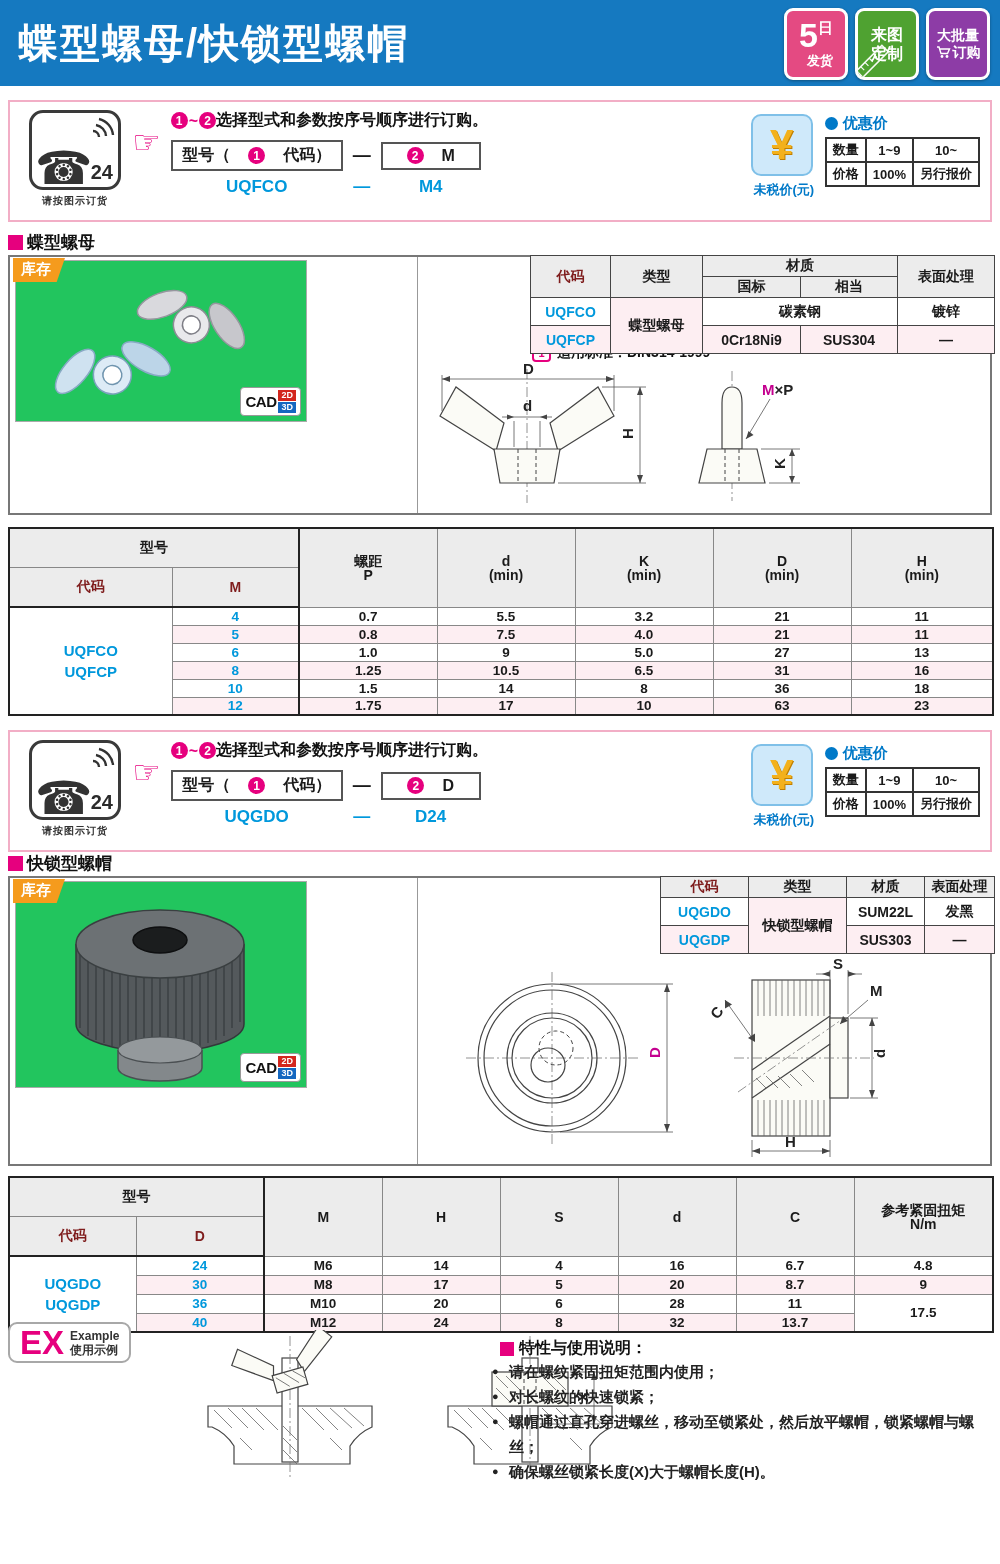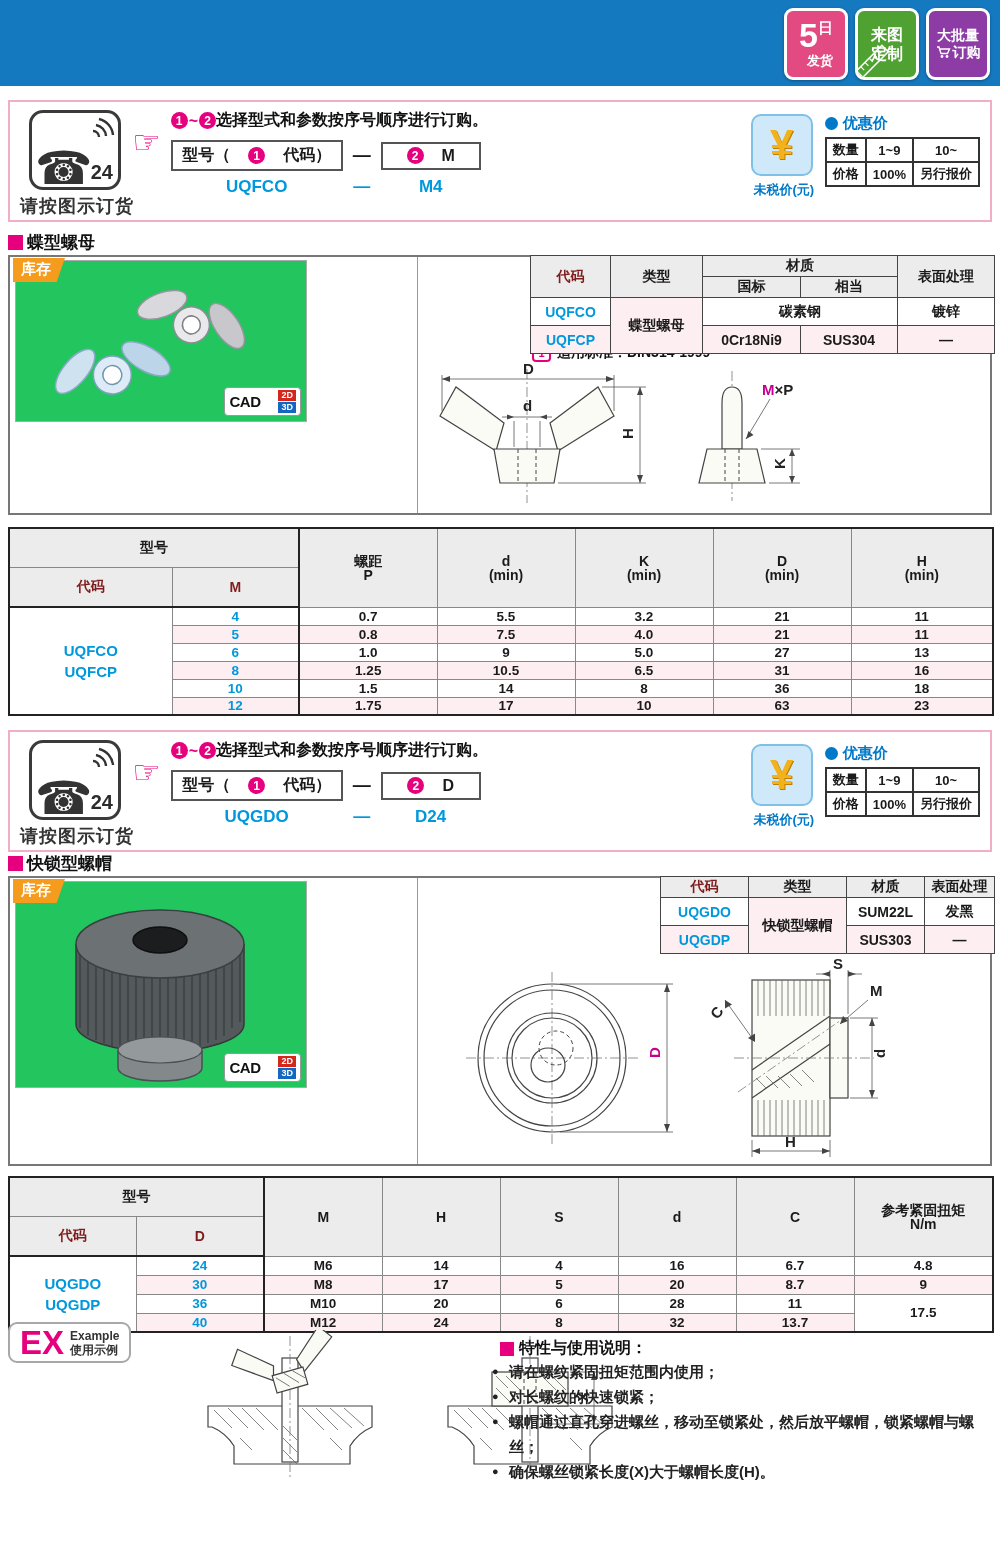--- a/index.html
+++ b/index.html
@@ -24,21 +24,21 @@
 
   
   .order{position:absolute;left:8px;width:984px;height:122px;border:2px solid #f2aec6;background:#fff;
          box-sizing:border-box;display:flex;align-items:flex-start;padding:8px 10px;}
   #order1{top:100px;} #order2{top:730px;}
   .phone-wrap{width:110px;text-align:center;flex:none;}
   .phone-box{position:relative;width:86px;height:74px;border:3px solid #3a3a3a;border-radius:14px;margin:0 auto;background:#fff;}
   .phone-glyph{position:absolute;left:3px;bottom:-4px;font-size:46px;color:#333;line-height:1;}
   .phone-24{position:absolute;right:5px;bottom:3px;font-size:20px;font-weight:bold;color:#2b2b2b;}
   .waves{position:absolute;right:2px;top:2px;}
-  .phone-caption{font-size:18px;font-weight:bold;color:#333;margin-top:4px;letter-spacing:1px;white-space:nowrap;}
+  .phone-caption{font-size:10px;font-weight:bold;color:#333;margin-top:4px;letter-spacing:1px;white-space:nowrap;}
   .hand{font-size:32px;color:#e6007e;margin:16px 4px 0 2px;flex:none;line-height:1;}
   .order-main{margin-left:6px;margin-top:0;}
   .instr{display:flex;align-items:center;font-size:16px;font-weight:bold;color:#111;}
   .circ{display:inline-flex;width:17px;height:17px;border-radius:50%;background:#e6007e;color:#fff;
         font-size:12px;font-weight:bold;align-items:center;justify-content:center;flex:none;}
   .tilde{color:#e6007e;font-weight:bold;margin:0 1px;}
   .model-grid,.example-grid{display:grid;grid-template-columns:172px 38px 100px;align-items:center;justify-items:center;}
   .model-grid{margin-top:9px;}
   .mbox{border:2px solid #555;background:#fff;padding:3px 8px;font-size:16px;font-weight:bold;display:flex;
         align-items:center;gap:18px;justify-self:stretch;justify-content:center;}
@@ -60,21 +60,21 @@
   .sec-head{position:absolute;left:8px;display:flex;align-items:center;gap:4px;font-size:17px;font-weight:bold;color:#111;}
   .sq{width:15px;height:15px;background:#e6007e;flex:none;}
   #sechead1{top:231px;} #sechead2{top:852px;}
   .secbox{position:absolute;left:8px;width:984px;border:2px solid #777;background:#fff;box-sizing:border-box;}
   #secbox1{top:255px;height:260px;} #secbox2{top:876px;height:290px;}
   .photo-frame{position:absolute;left:5px;top:3px;width:290px;height:160px;border:1px solid #aaa;background:#22c55e;overflow:visible;}
   #secbox2 .photo-frame{height:205px;}
   .stock{position:absolute;left:-3px;top:-3px;background:#f59b1d;color:#fff;font-size:15px;font-weight:bold;
          padding:2px 14px 3px 8px;clip-path:polygon(0 0,100% 0,84% 100%,0 100%);z-index:3;}
   .cadge{position:absolute;right:5px;bottom:5px;background:#fff;border:1px solid #999;border-radius:4px;
-         padding:2px 4px;display:flex;align-items:center;gap:18px;z-index:3;}
+         padding:2px 4px;display:flex;align-items:center;gap:2px;z-index:3;}
   .cad-txt{font-size:15px;font-weight:bold;letter-spacing:-.5px;color:#111;}
   .cad-stack{display:flex;flex-direction:column;gap:1px;}
   .cad2,.cad3{font-size:9px;font-weight:bold;color:#fff;padding:0 3px;line-height:11px;text-align:center;}
   .cad2{background:#d3261d;}.cad3{background:#1467c0;}
   .vdivider{position:absolute;left:407px;top:0;bottom:0;border-left:1px solid #999;}
 
   
   table.info{position:absolute;border-collapse:collapse;background:#fff;table-layout:fixed;z-index:2;}
   #info1{left:520px;top:-2px;width:464px;}
   #info2{left:650px;top:-2px;width:334px;}
@@ -124,20 +124,21 @@
   .dlab{font:bold 15px "Liberation Sans",sans-serif;fill:#222;}
   .dmag{fill:#c4008f;}
   .hatch{stroke:#666;stroke-width:.8;}
 </style>
 </head>
 <body>
 
 <div id="page">
 
   <div class="header">
+    <div class="title">蝶型螺母/快锁型螺帽</div>
     <div class="badges">
       <div class="badge ship">
         <div class="ship-top">
           <span class="ship-big">5</span>
           <span class="ship-unit">日</span>
         </div>
         <div class="ship-sub">发货</div>
       </div>
       <div class="badge custom">
         <svg class="ruler-svg" width="40" height="40" viewBox="0 0 40 40">

